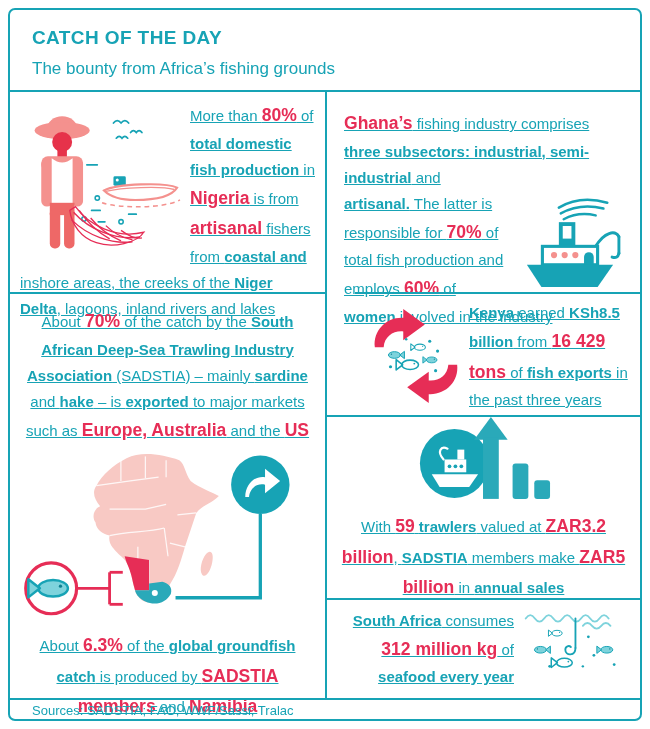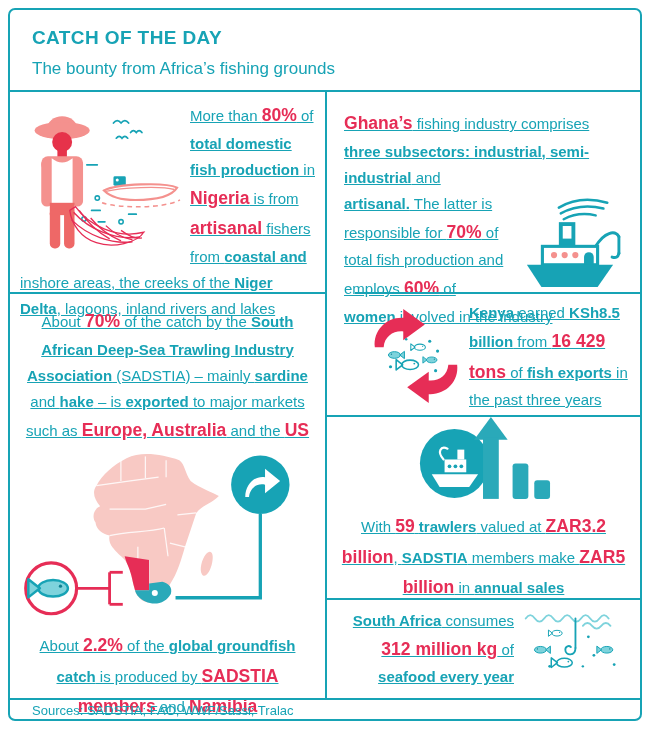--- a/index.html
+++ b/index.html
@@ -200,21 +200,21 @@
             <path d="M98,133 V167"></path>
           <path d="M98,133 H112"></path>
             <path d="M98,167 H112"></path>
         </g>
 
         <path d="M258,71 V160 H168" fill="none" stroke="#17a3b5" stroke-width="3.5"></path>
         <circle cx="258" cy="40" r="31" fill="#17a3b5"></circle>
         <path d="M242,53 C242,40 252,30 263,32 L263,23 L279,36 L263,49 L263,40 C254,38 247,44 246,53 Z" fill="#fff"></path>
       </svg>
     </div>
-    <div class="txt" style="max-width:280px"><span>About </span><span class="bp">2.2%</span><span> of the </span><span class="bt">global groundfish catch</span><span> is produced by </span><span class="bp">SADSTIA members</span><span> and </span><span class="bp">Namibia</span></div>
+    <div class="txt" style="max-width:280px"><span>About </span><span class="bp">6.3%</span><span> of the </span><span class="bt">global groundfish catch</span><span> is produced by </span><span class="bp">SADSTIA members</span><span> and </span><span class="bp">Namibia</span></div>
   </div>
 
   <div class="cell p-kenya bt-line">
     <div>
       <svg viewBox="0 0 100 100" width="98" height="98">
         <path d="M8,42 C6,25 20,11 37,12 L37,3 L59,19 L37,35 L37,26 C27,25 18,31 17,42 Z" fill="#e62d56"></path>
         <path d="M92,60 C94,77 80,91 63,90 L63,99 L41,83 L63,67 L63,76 C73,77 82,71 83,60 Z" fill="#e62d56"></path>
         <use href="#fish-outline" transform="translate(54,42) scale(0.62)"></use>
         <use href="#fish-filled" transform="translate(28,50) scale(-0.68,0.68)"></use>
         <use href="#fish-outline" transform="translate(44,60) scale(0.95)"></use>

